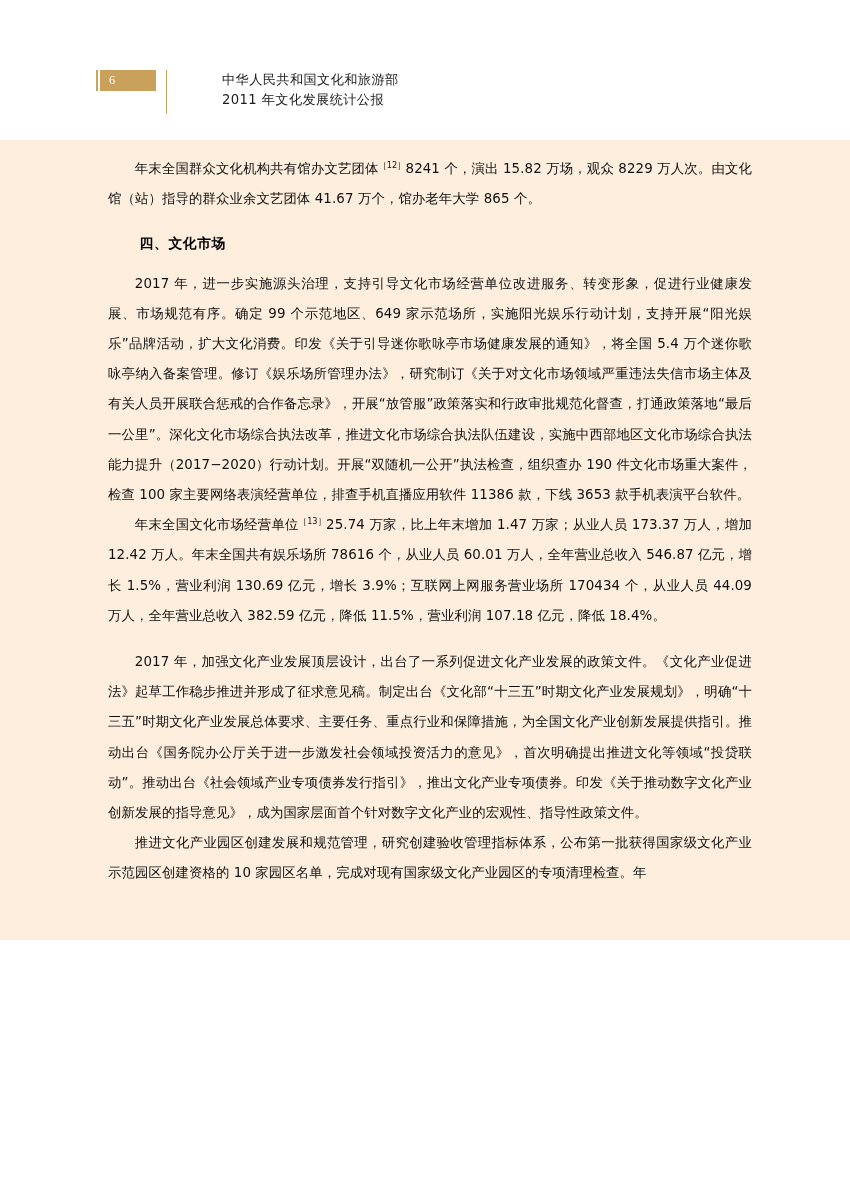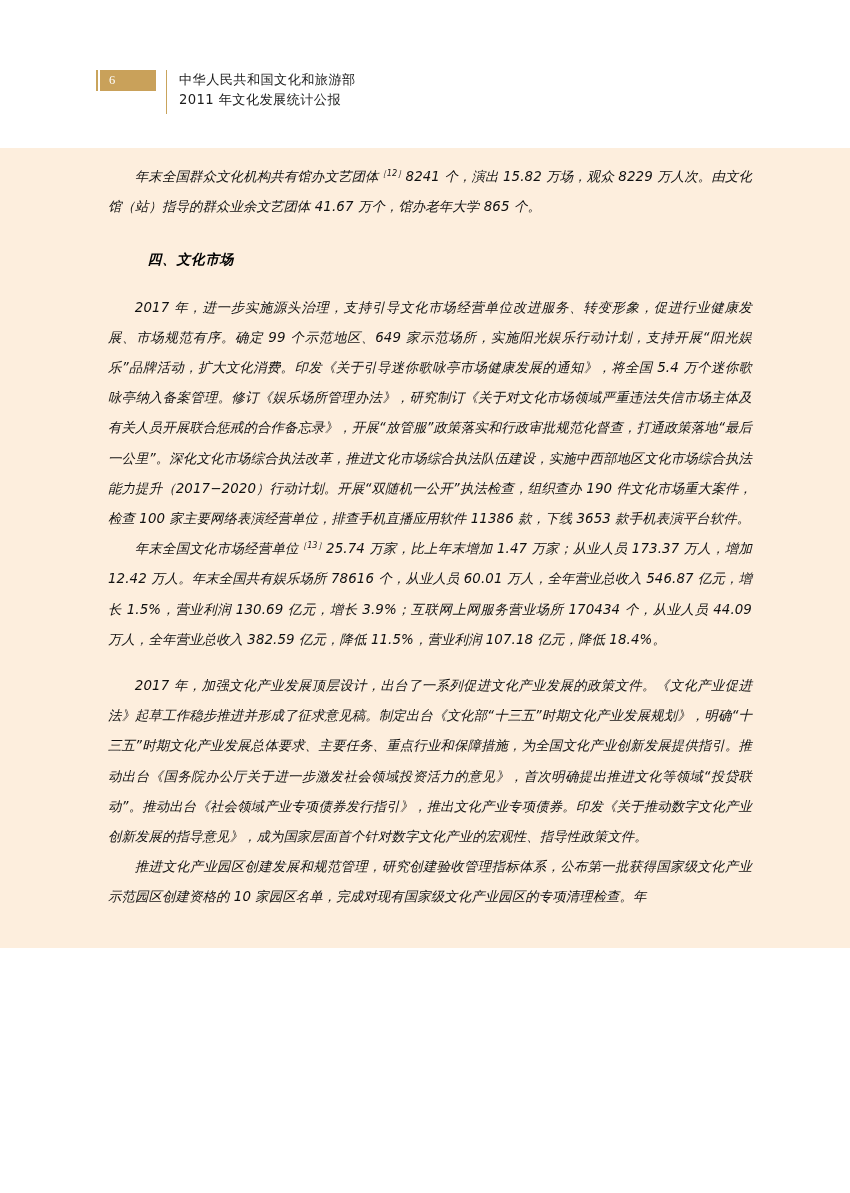--- a/index.html
+++ b/index.html
@@ -57,39 +57,39 @@
     width: 1px;
     background: #c9a45c;
     margin: 0 12px 0 10px;
     height: 44px;
   }
   .header-titles {
     display: flex;
     flex-direction: column;
     justify-content: flex-start;
     padding-top: 0px;
+    margin-left: 43px;
   }
   .header-title-line {
     font-family: "DejaVu Sans", "Liberation Sans", sans-serif;
     font-size: 13.2px;
     line-height: 20px;
     color: #1c1c1c;
     letter-spacing: .4px;
     white-space: nowrap;
   }
 
   
   .content-panel {
     position: absolute;
     left: 0;
-    top: 148px;
+    top: 140px;
     width: 850px;
     height: 800px;
     background: #fdeedd;
-    font-style: italic;
   }
 
   .text-column {
     position: absolute;
     left: 108px;
     top: 14px;
     width: 644px;
   }
 
   p.para {
@@ -99,21 +99,21 @@
     font-size: 13.4px;
     line-height: 30.2px;
     color: #101010;
     text-align: justify;
     text-justify: inter-ideograph;
     letter-spacing: .1px;
     word-break: break-all;
   }
 
   h2.section-heading {
-    margin: 12px;
+    margin: 4px;
     text-indent: 2em;
     font-family: "DejaVu Sans", "Liberation Sans", sans-serif;
     font-size: 13.8px;
     font-weight: bold;
     line-height: 30.2px;
     color: #000000;
     letter-spacing: .6px;
   }
 
   sup.ref {

